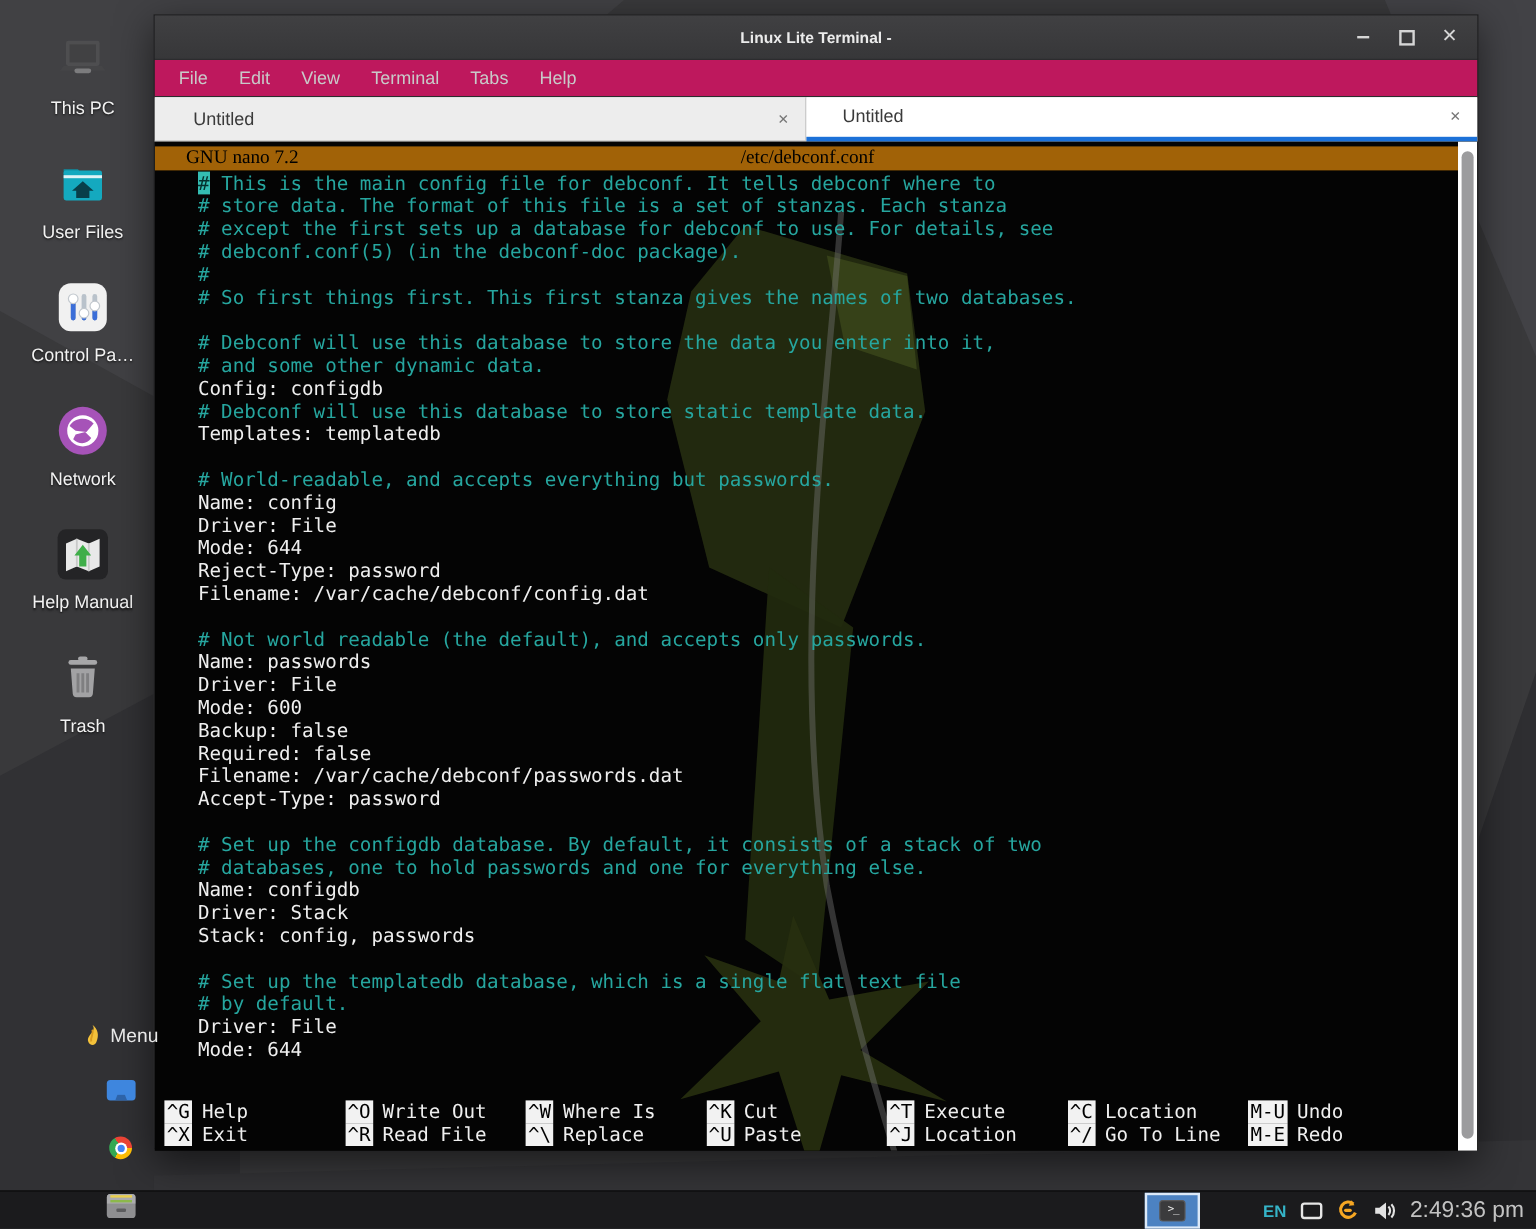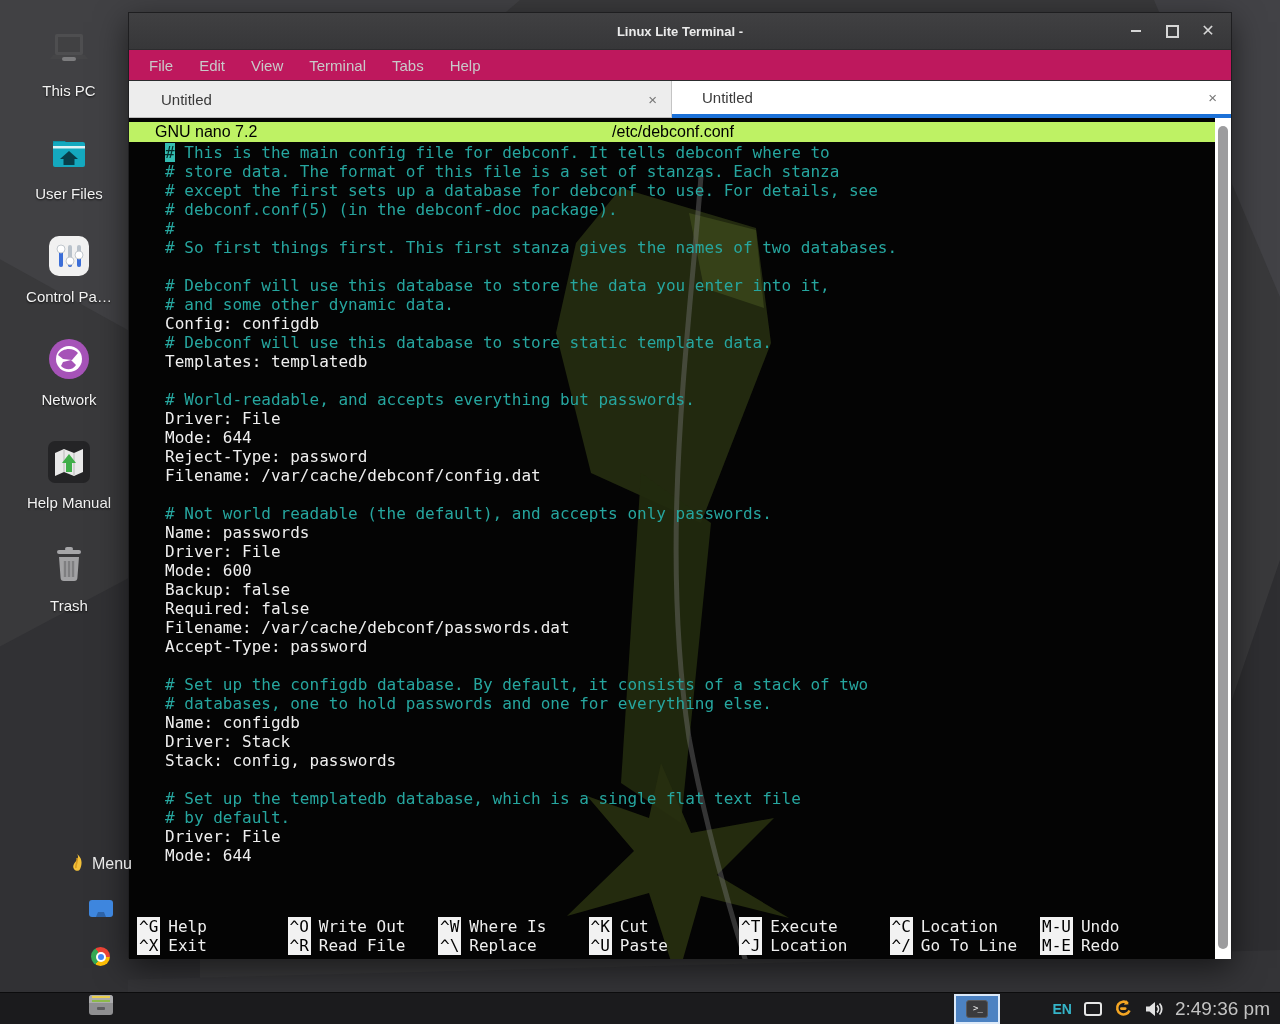--- a/index.html
+++ b/index.html
@@ -52,22 +52,22 @@
   .tab{position:relative;display:flex;align-items:center;box-sizing:border-box;cursor:default;}
   .tab-1{width:544px;background:#ededed;border-right:1px solid #c4c4c4;border-bottom:1px solid #bdbdbd;}
   .tab-2{width:560px;background:#ffffff;border-bottom:4px solid #1c71d8;}
   .tab .tab-label{font-size:15px;color:#3a3a3a;}
   .tab-1 .tab-label{margin-left:32px;}
   .tab-2 .tab-label{margin-left:30px;}
   .tab .tab-close{position:absolute;right:14px;font-size:15px;color:#777;cursor:pointer;}
 
   .nano{position:relative;height:841px;background:#040404;overflow:hidden;}
   .watermark{position:absolute;left:0;top:0;pointer-events:none;}
-  .nano-header{position:absolute;left:0;top:4px;width:1088px;height:20px;background:#bef264;
-    font-family:Liberation Sans, sans-serif;font-size:16px;color:#000;}
+  .nano-header{position:absolute;left:0;top:4px;width:1088px;height:20px;background:#a16207;
+    font-family:Liberation Serif, serif;font-size:16px;color:#000;}
   .nano-version{position:absolute;left:26px;top:0;line-height:20px;white-space:pre;}
   .nano-file{position:absolute;left:0;width:1088px;text-align:center;line-height:20px;white-space:pre;}
   .nano-buffer{position:absolute;left:8px;top:25px;right:26px;
     font-family:"DejaVu Sans Mono","Liberation Mono",monospace;font-size:16px;}
   .tline{height:19px;line-height:19px;white-space:pre;padding-left:28px;}
   .tc{color:#26a69f;}
   .tp{color:#efefef;}
   .cursor{background:#34bdb2;color:#04302c;}
   .nano-shortcuts{position:absolute;left:8px;bottom:4px;display:grid;
     grid-template-columns:repeat(7,150.5px);
@@ -243,20 +243,21 @@
         <div class="tline"><span class="tc">#</span></div>
         <div class="tline"><span class="tc"># So first things first. This first stanza gives the names of two databases.</span></div>
         <div class="tline"><span class="tp"></span></div>
         <div class="tline"><span class="tc"># Debconf will use this database to store the data you enter into it,</span></div>
         <div class="tline"><span class="tc"># and some other dynamic data.</span></div>
         <div class="tline"><span class="tp">Config: configdb</span></div>
         <div class="tline"><span class="tc"># Debconf will use this database to store static template data.</span></div>
         <div class="tline"><span class="tp">Templates: templatedb</span></div>
         <div class="tline"><span class="tp"></span></div>
         <div class="tline"><span class="tc"># World-readable, and accepts everything but passwords.</span></div>
+        <div class="tline"><span class="tp">Name: config</span></div>
         <div class="tline"><span class="tp">Driver: File</span></div>
         <div class="tline"><span class="tp">Mode: 644</span></div>
         <div class="tline"><span class="tp">Reject-Type: password</span></div>
         <div class="tline"><span class="tp">Filename: /var/cache/debconf/config.dat</span></div>
         <div class="tline"><span class="tp"></span></div>
         <div class="tline"><span class="tc"># Not world readable (the default), and accepts only passwords.</span></div>
         <div class="tline"><span class="tp">Name: passwords</span></div>
         <div class="tline"><span class="tp">Driver: File</span></div>
         <div class="tline"><span class="tp">Mode: 600</span></div>
         <div class="tline"><span class="tp">Backup: false</span></div>

